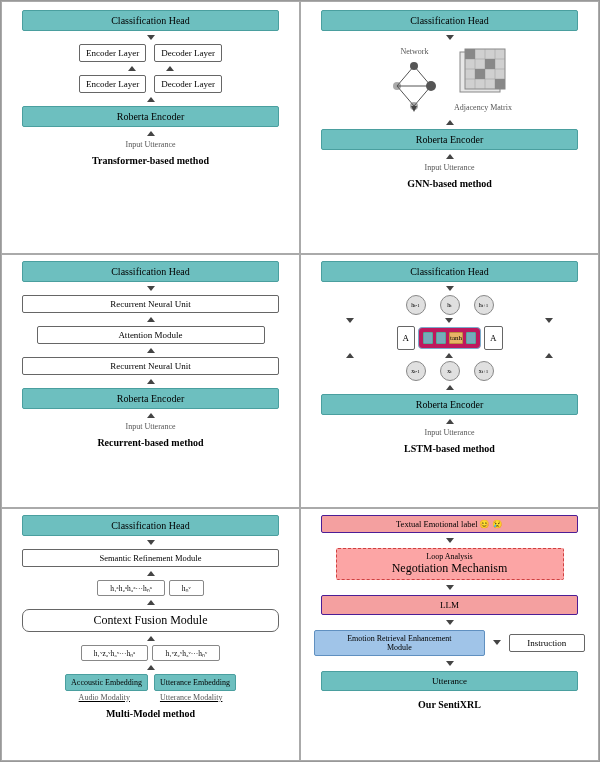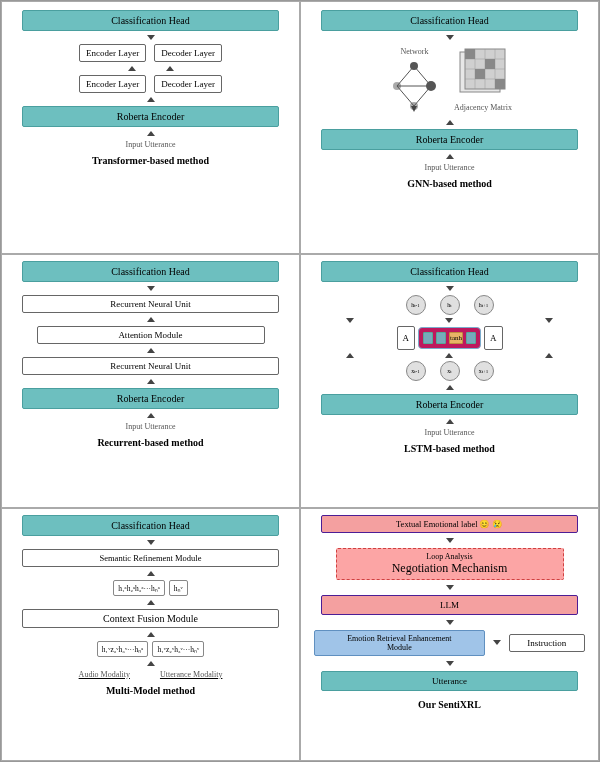--- a/index.html
+++ b/index.html
@@ -150,21 +150,21 @@
       font-size: 8px;
       padding: 3px 5px;
       text-align: center;
       border-radius: 2px;
     }
 
     .math-box {
       background: #fff;
       border: 1px solid #888;
       font-size: 7.5px;
-      padding: 2px 4px;
+      padding: 2px 12px;
       text-align: center;
       border-radius: 2px;
       white-space: nowrap;
     }
 
     
     .sentixrl-content {
       width: 100%;
       display: flex;
       flex-direction: column;
@@ -380,27 +380,31 @@
       <div class="teal-box full">Classification Head</div>
       <div class="arrow-down"></div>
       <div class="white-box" style="width:90%; font-size:8.5px;">Semantic Refinement Module</div>
       <div class="arrow-up"></div>
 
       <div style="display:flex; gap:4px; justify-content:center;">
         <div class="math-box">h₁ᵃh₂ᵃh₃ᵃ···hₙᵃ</div>
         <div class="math-box">hₙᵛ</div>
       </div>
       <div class="arrow-up"></div>
-      <div class="white-box" style="width:90%; font-size:10px;">Context Fusion Module</div>
+      <div class="white-box" style="width:90%; font-size:12px;border-radius:7px;">Context Fusion Module</div>
       <div class="arrow-up"></div>
       <div style="display:flex; gap:4px; justify-content:center;">
         <div class="math-box">h₁ᵛz₂ᵛh₃ᵛ···hₙᵃ</div>
         <div class="math-box">h₁ᵛz₂ᵛh₃ᵛ···hₙᵛ</div>
       </div>
       <div class="arrow-up"></div>
+      <div style="display:flex; gap:6px; justify-content:center;">
+        <div class="small-teal">Accoustic Embedding</div>
+        <div class="small-teal">Utterance Embedding</div>
+      </div>
       <div style="display:flex; gap:30px; justify-content:center;text-decoration:underline;">
         <div class="small-text">Audio Modality</div>
         <div class="small-text">Utterance Modality</div>
       </div>
       <div style="flex:1;"></div>
       <div class="bold-label">Multi-Model method</div>
     </div>
   </div>
 
   <div class="cell">

